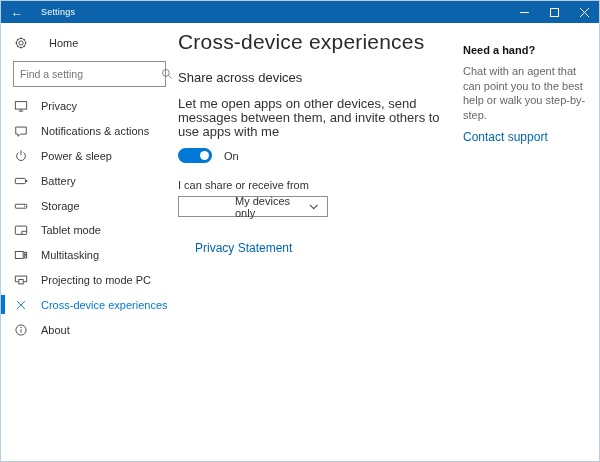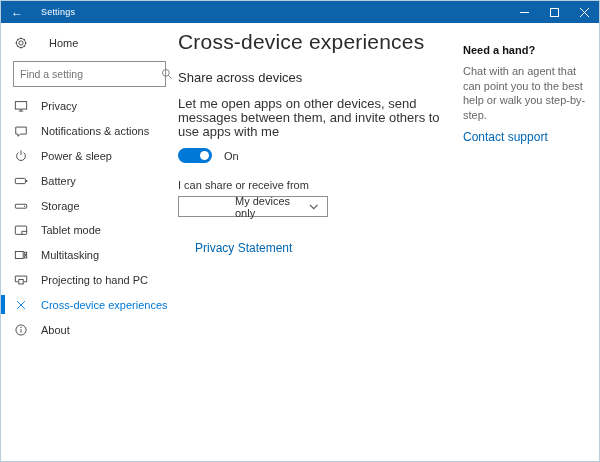--- a/index.html
+++ b/index.html
@@ -215,21 +215,21 @@
         <span class="label">Multitasking</span>
       </div>
 
       <div class="nav-item">
         <span class="icon">
           <svg class="ic" width="14" height="14" viewBox="0 0 16 16">
             <path d="M4.5,10 L1.5,10 L1.5,3.5 L14.5,3.5 L14.5,10 L11,10"></path>
               <rect x="5.5" y="7.5" width="5" height="5"></rect>
           </svg>
         </span>
-        <span class="label">Projecting to hand PC</span>
+        <span class="label">Projecting to mode PC</span>
       </div>
 
       <div class="nav-item selected">
         <span class="icon">
           <svg class="ic" width="14" height="14" viewBox="0 0 16 16" stroke-width="1.3">
             <path d="M3.5,3.5 L12.5,12.5 M12.5,3.5 L3.5,12.5"></path>
             <path d="M3.2,6 L3.2,3.2 L6,3.2 M10,3.2 L12.8,3.2 L12.8,6 M12.8,10 L12.8,12.8 L10,12.8 M6,12.8 L3.2,12.8 L3.2,10" stroke-width="0"></path>
           </svg>
         </span>
         <span class="label">Cross-device experiences</span>

